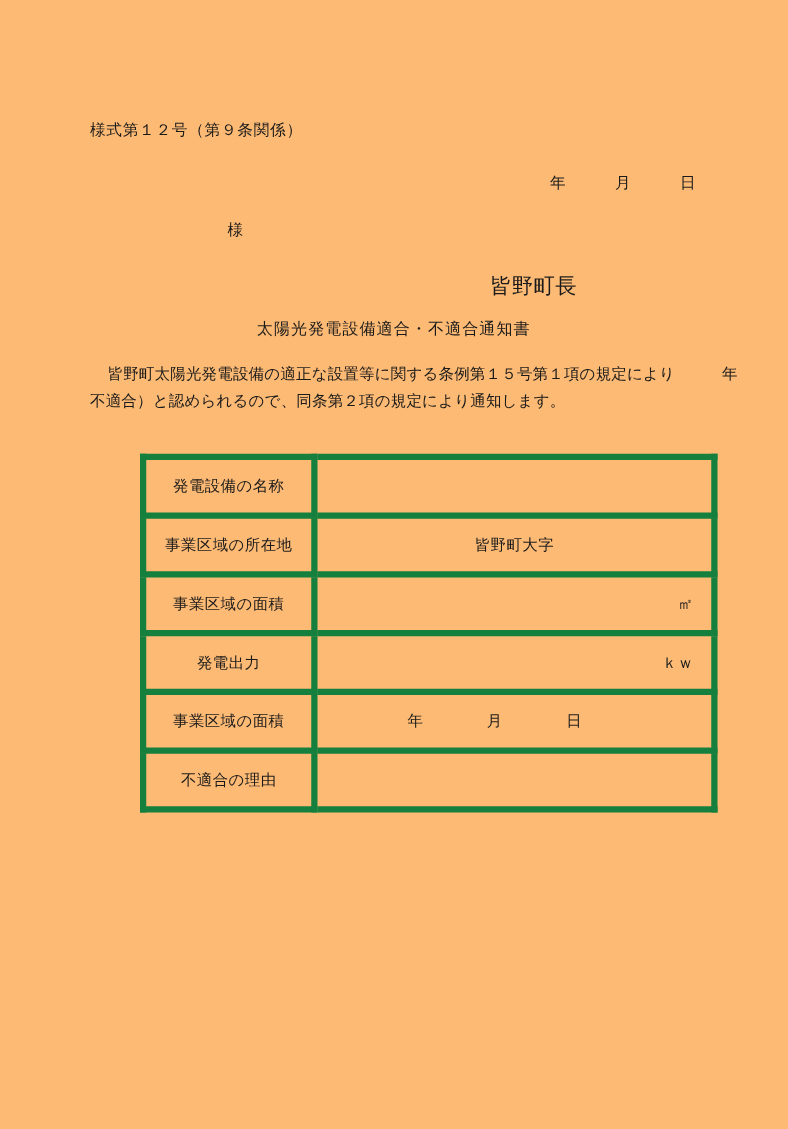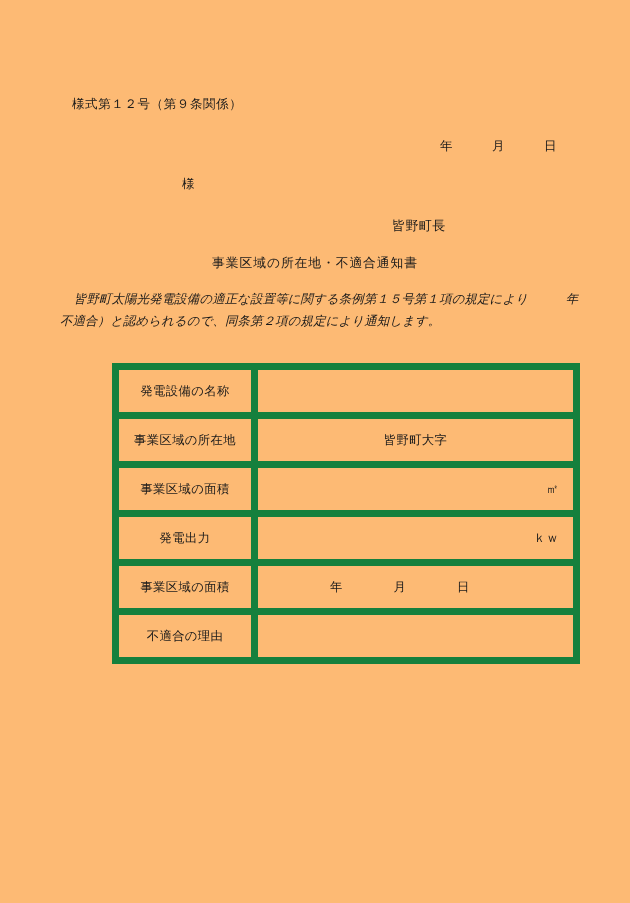--- a/index.html
+++ b/index.html
@@ -49,67 +49,66 @@
     top: 176px;
     font-size: 12.5px;
     white-space: pre;
   }
 
   
   .issuer-line {
     position: absolute;
     left: 392px;
     top: 217px;
-    font-size: 13px;
+    font-size: 17px;
     white-space: pre;
     letter-spacing: 0.4px;
   }
 
   
   .doc-title {
     position: absolute;
     left: 0;
     top: 255px;
     width: 630px;
     text-align: center;
     font-size: 12.8px;
     letter-spacing: 0.9px;
     white-space: pre;
   }
 
   
   .body-text {
     position: absolute;
-    left: 60px;
+    left: 72px;
     top: 288px;
     width: 496px;
     font-size: 12.4px;
     line-height: 21.5px;
     letter-spacing: 0.15px;
-    font-style: italic;
   }
   .body-line {
     white-space: pre;
     display: block;
   }
   .body-line.indent {
     text-indent: 14px;
   }
 
   
   .form-table {
     position: absolute;
     left: 112px;
     top: 363px;
     width: 415px;
     border-collapse: collapse;
     table-layout: fixed;
   }
   .form-table td {
-    border: 7px solid #15803d;
+    border: 5px solid #15803d;
     height: 42px;
     font-size: 12.3px;
     padding: 0 8px;
     vertical-align: middle;
     letter-spacing: 0.4px;
   }
   .form-table td.label-cell {
     width: 116px;
     text-align: center;
     white-space: pre;
@@ -134,21 +133,21 @@
 <div class="page">
 
   <div class="form-number">様式第１２号（第９条関係）</div>
 
   <div class="date-line">年　　　月　　　日</div>
 
   <div class="recipient-line">様</div>
 
   <div class="issuer-line">皆野町長</div>
 
-  <div class="doc-title">事業区域の所在地・不適合通知書</div>
+  <div class="doc-title">太陽光発電設備適合・不適合通知書</div>
 
   <div class="body-text">
     <span class="body-line indent">皆野町太陽光発電設備の適正な設置等に関する条例第１５号第１項の規定により　　　年</span>
     <span class="body-line">不適合）と認められるので、同条第２項の規定により通知します。</span>
   </div>
 
   <table class="form-table">
     <tbody>
       <tr>
         <td class="label-cell">発電設備の名称</td>

